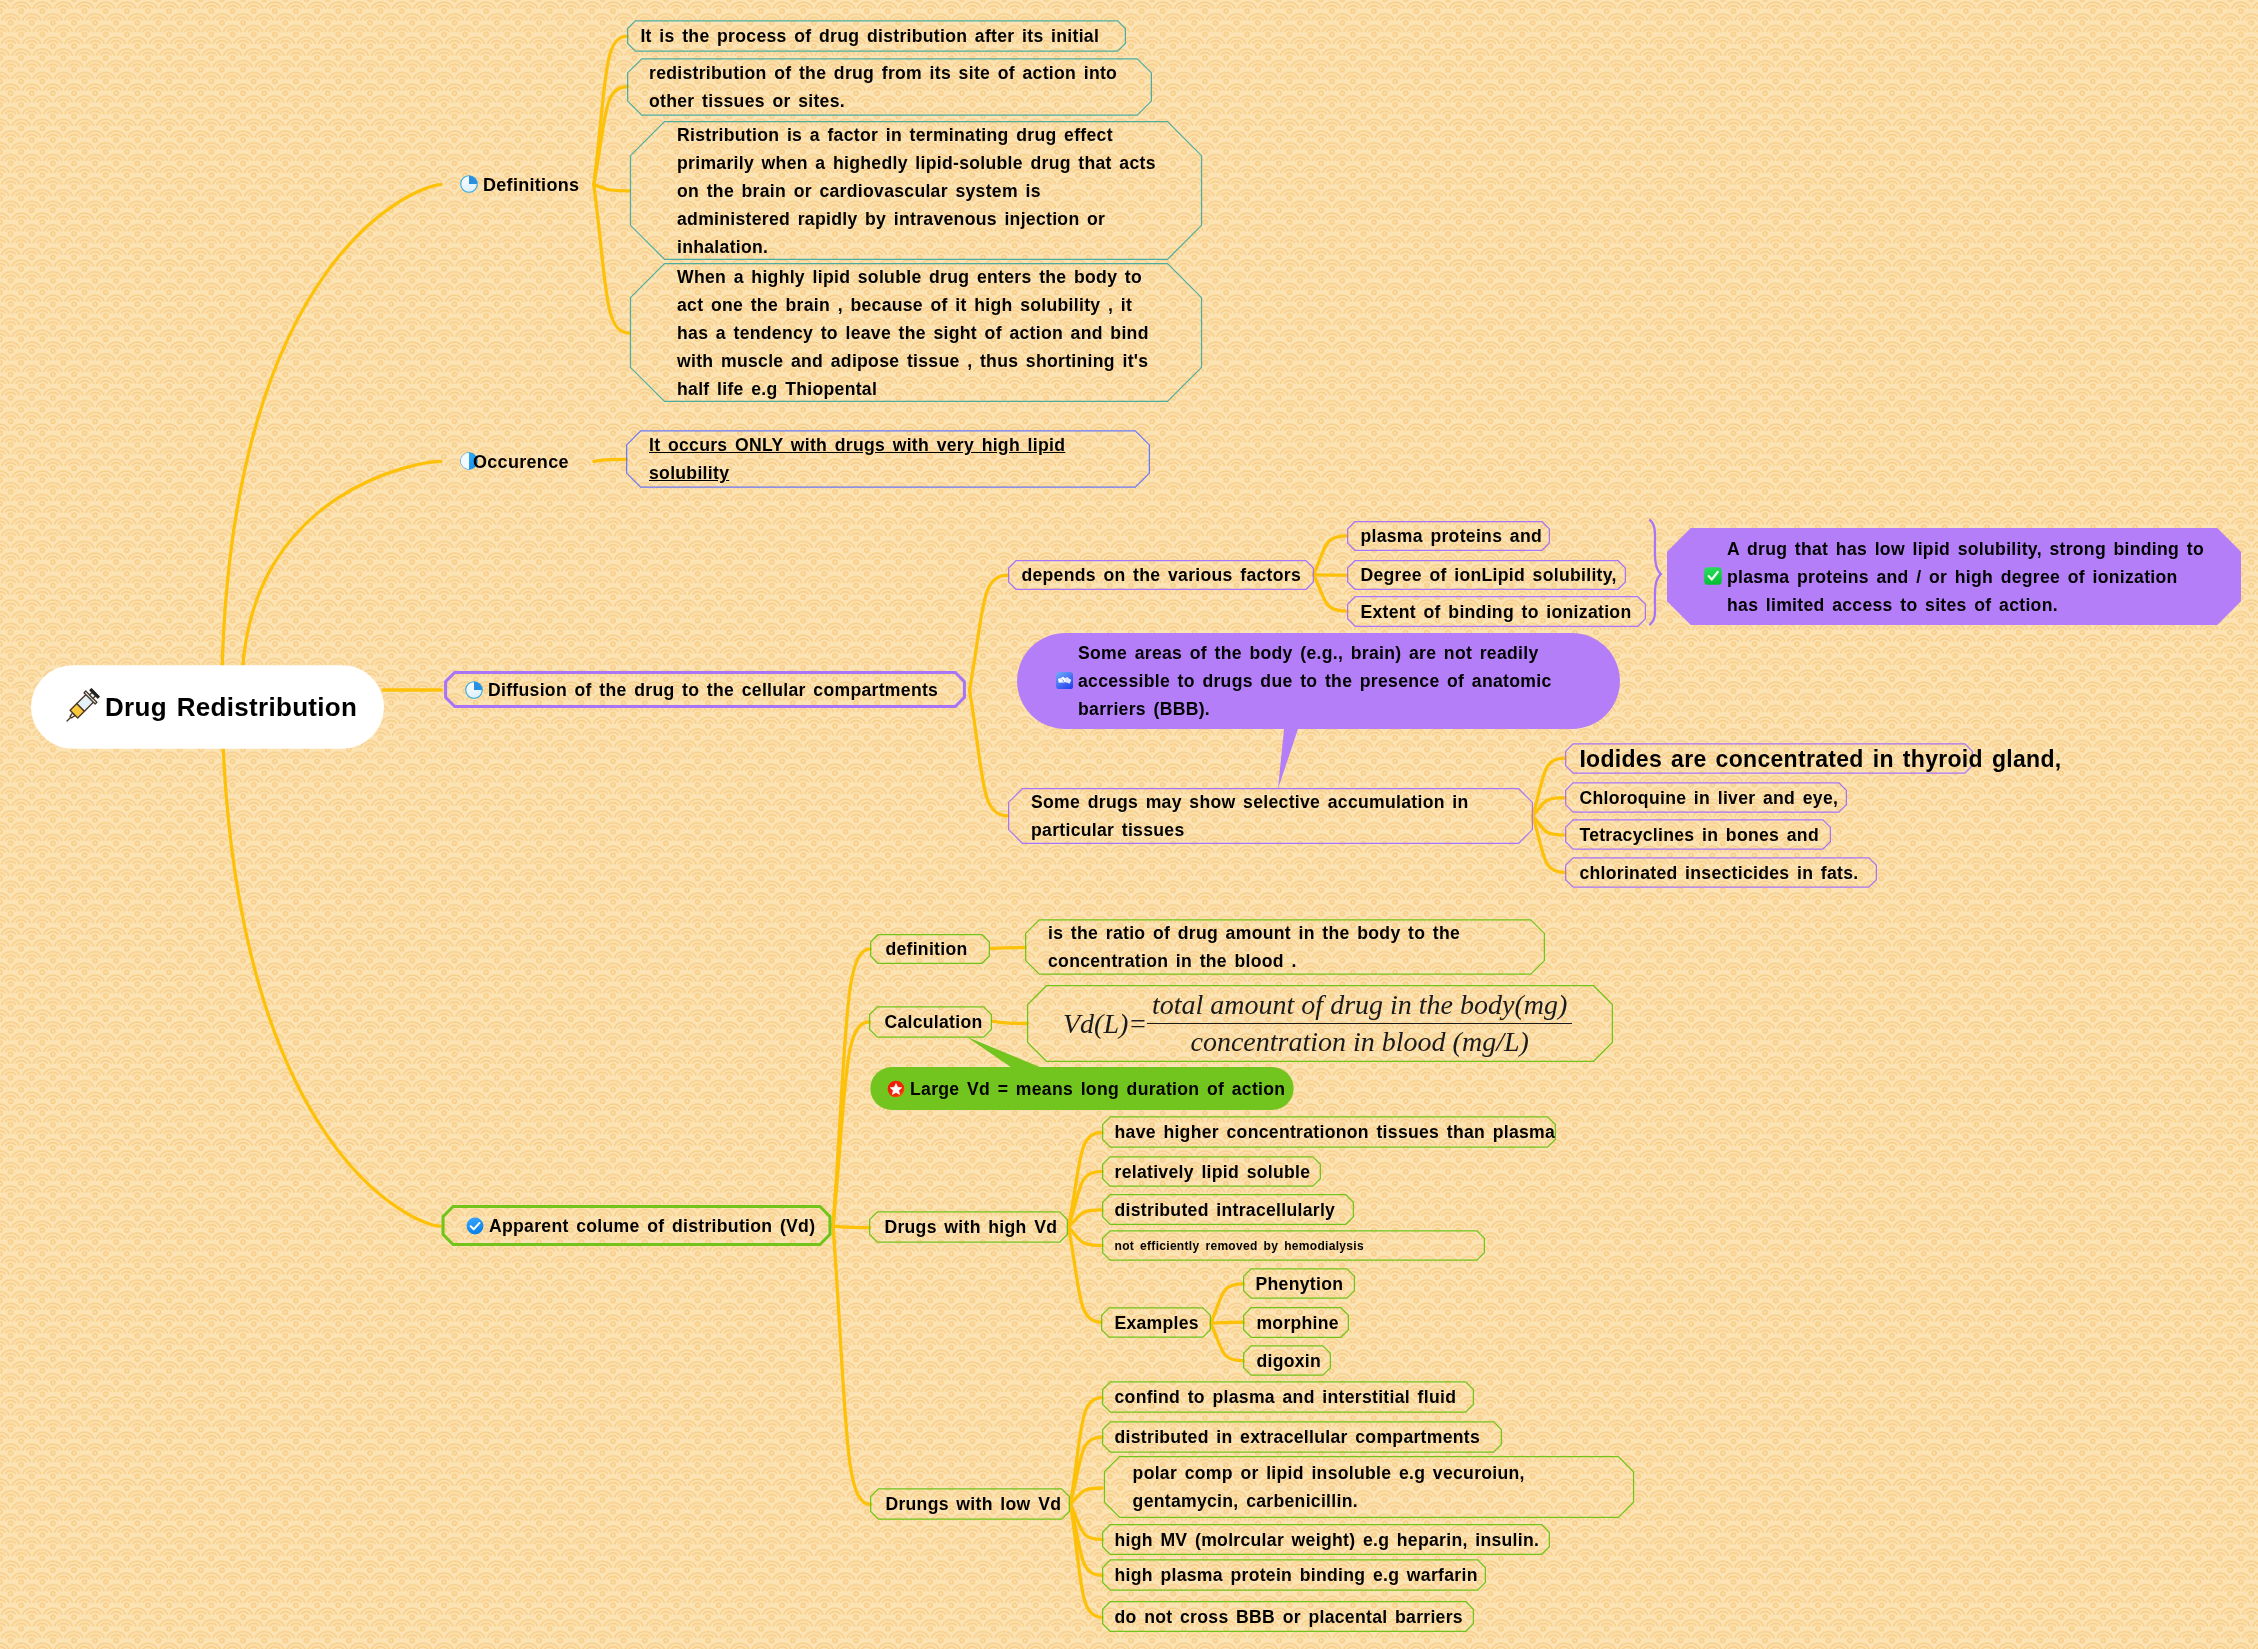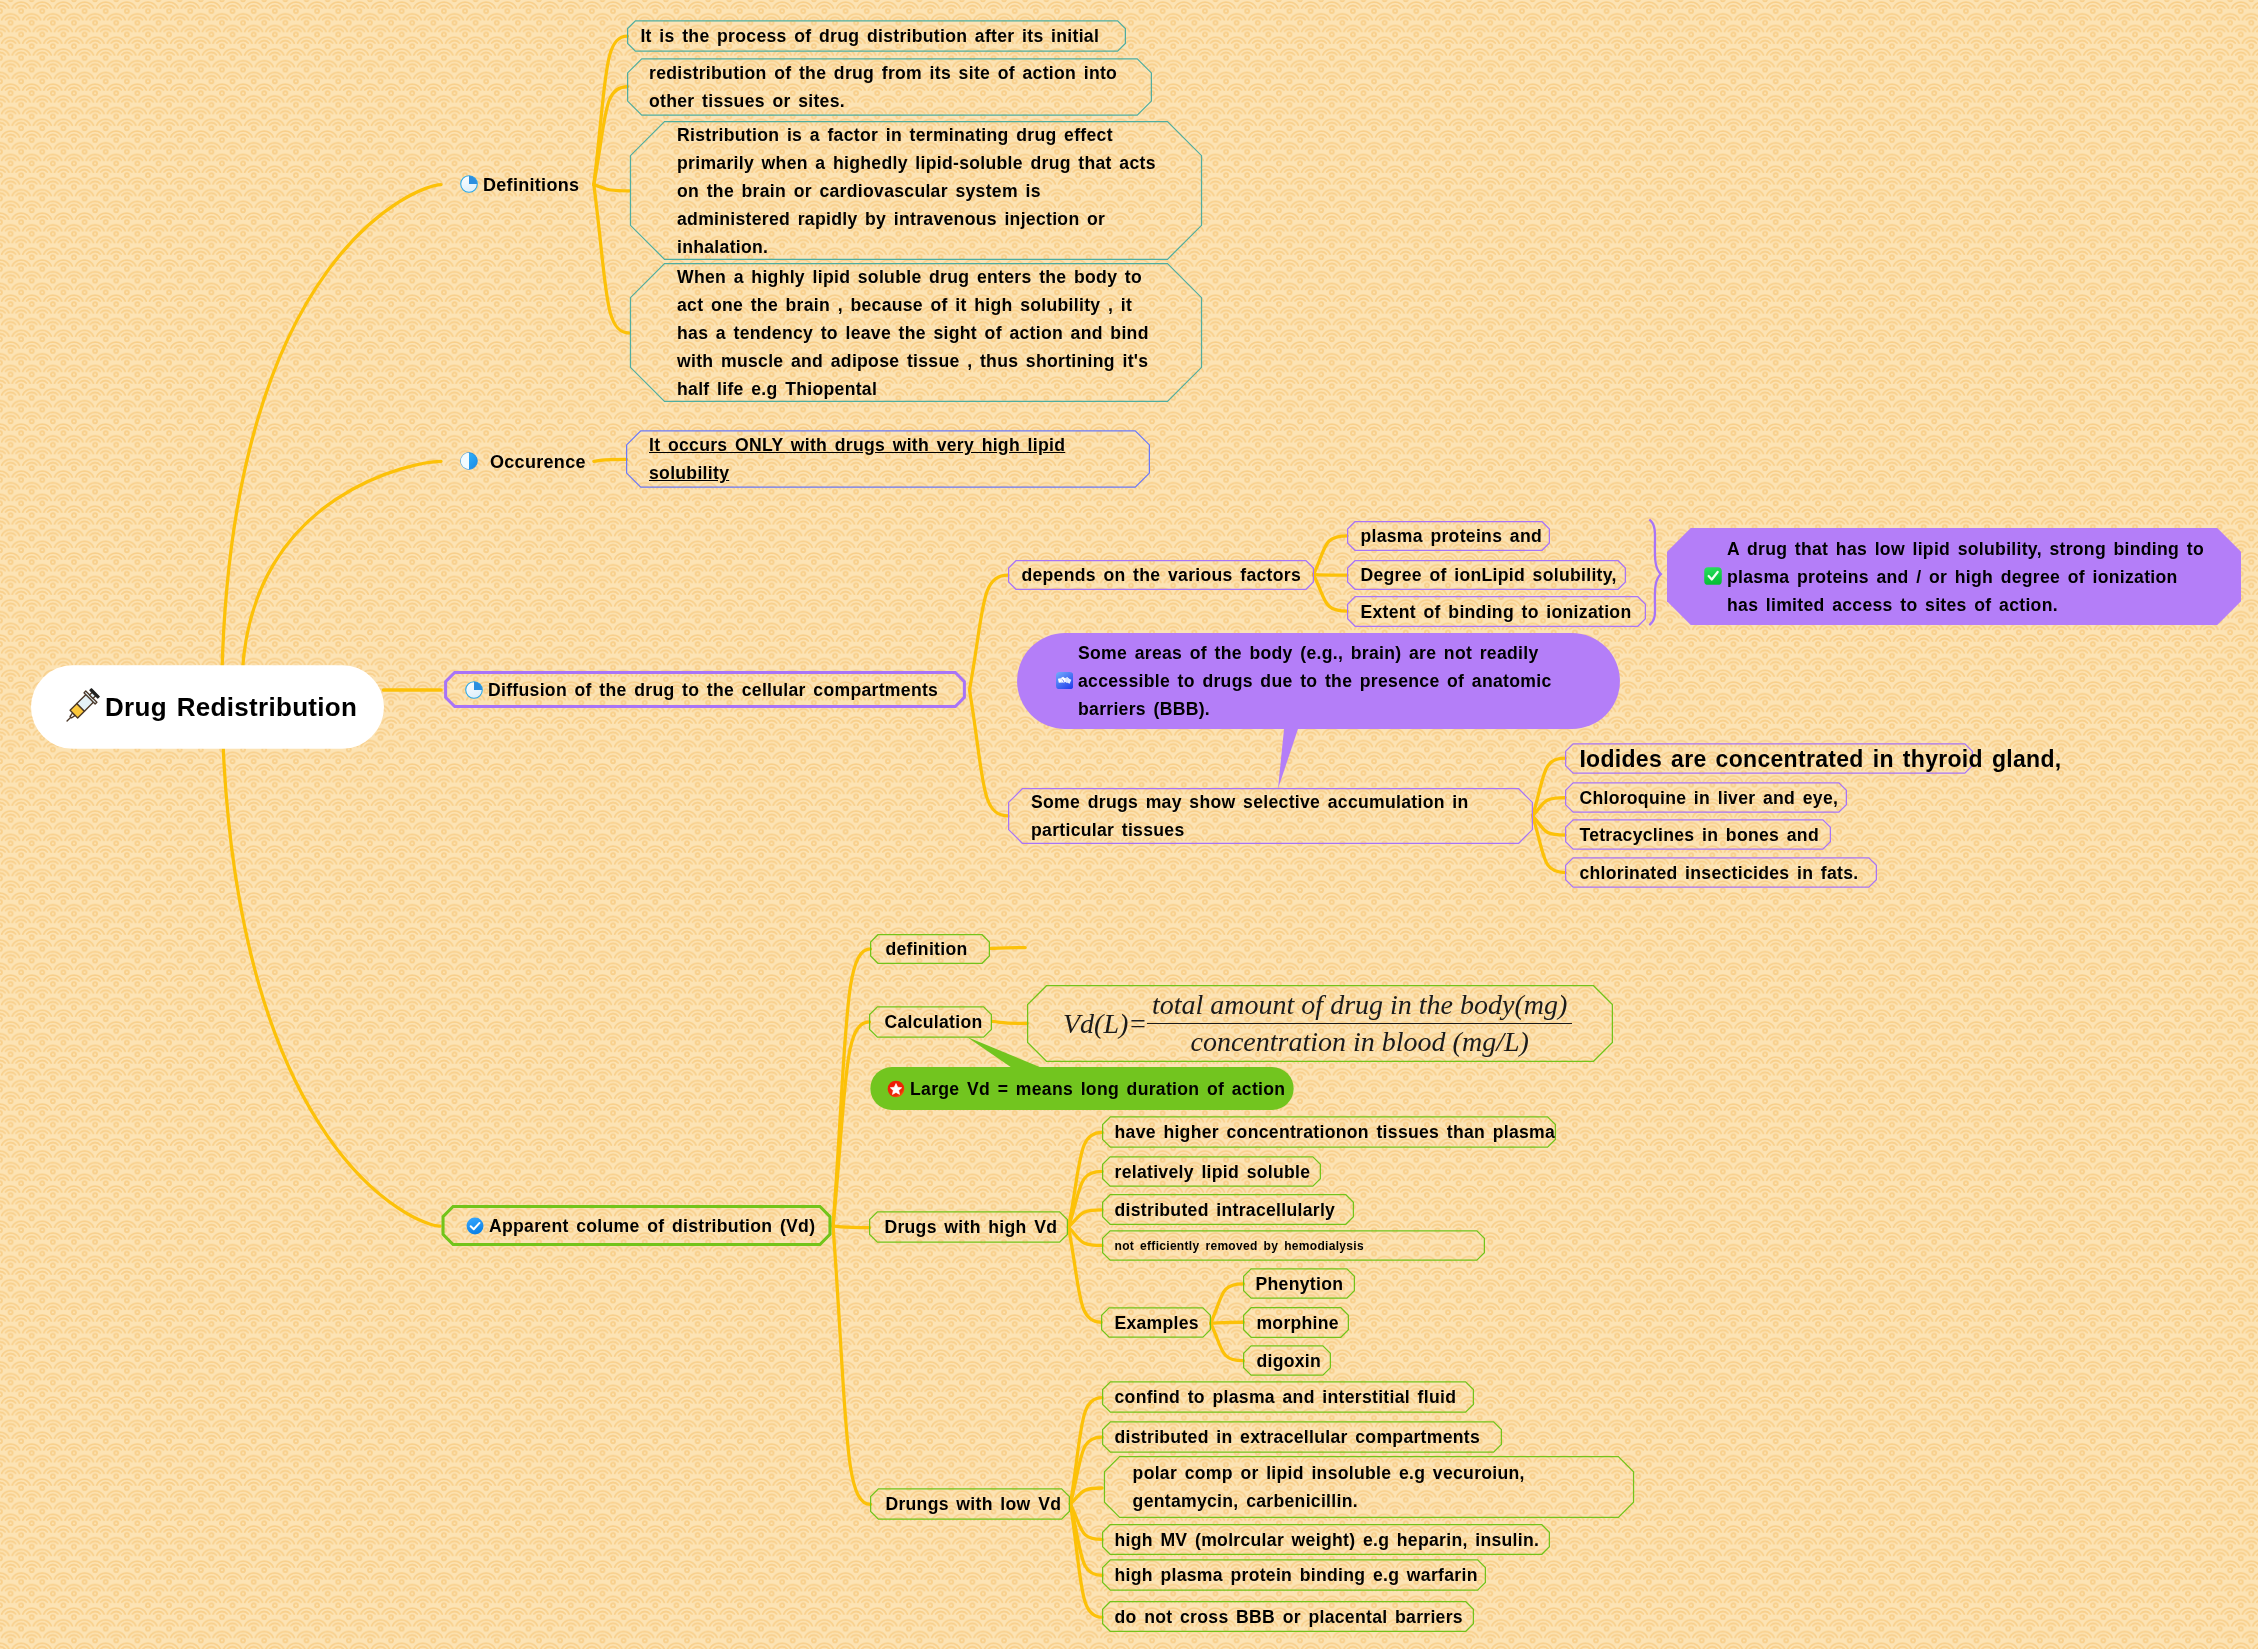--- a/index.html
+++ b/index.html
@@ -130,21 +130,21 @@
         <span class="ico" style="left: 0px; top: 6.2px;"><svg width="18" height="18" viewBox="0 0 20 20">
 <defs>
               <linearGradient id="hmg" x1="0" y1="0" x2="1" y2="1">
 <stop offset="0" stop-color="#33bbff"></stop>
                 <stop offset="1" stop-color="#1a8ae6"></stop>
               </linearGradient>
             </defs>
 <circle cx="10" cy="10" r="9.2" fill="url(#hmg)" stroke="#1a8ae6" stroke-width="1"></circle>
 <path d="M10 0.8 A9.2 9.2 0 0 0 10 19.2 Z" fill="#f2fbff"></path>
 </svg></span>
-        <span class="ntext" style="font-size: 18px; line-height: 28px; position: absolute; left: 30px; top: 50%; transform: translateY(-50%);">Occurence</span>
+        <span class="ntext" style="font-size: 18px; line-height: 28px; position: absolute; left: 13px; top: 50%; transform: translateY(-50%);">Occurence</span>
       </div>
       <div class="node" style="left: 441px; top: 671px; width: 528px; height: 37px;">
         <svg class="shape" width="528" height="37" viewBox="0 0 550 39">
           <path d="M 9.555 0 L 537.245 0 L 546.8 9.555 L 546.8 26.244999999999997 L 537.245 35.8 L 9.555 35.8 L 0 26.244999999999997 L 0 9.555 Z" transform="translate(1.6,1.6)" fill="none" stroke="#a874f8" stroke-width="3.2"></path>
         </svg>
         <span class="ico" style="left: 24px; top: 9.6px;"><svg width="18" height="18" viewBox="0 0 20 20">
 <defs>
               <linearGradient id="pcg" x1="0" y1="0" x2="0.4" y2="1">
 <stop offset="0" stop-color="#ffffff"></stop>
                 <stop offset="1" stop-color="#dff0fb"></stop>
@@ -306,20 +306,27 @@
         <span class="ntext" style="font-size: 17.6px; line-height: 28px; position: absolute; left: 61px; top: 50%; transform: translateY(-50%);">Some areas of the body (e.g., brain) are not readily
 accessible to drugs due to the presence of anatomic
 barriers (BBB).</span>
       </div>
       <div class="node" style="left: 870px; top: 934px; width: 120px; height: 30px;">
         <svg class="shape" width="120" height="30" viewBox="0 0 125 31">
           <path d="M 7.595 0 L 116.105 0 L 123.7 7.595 L 123.7 22.105 L 116.105 29.7 L 7.595 29.7 L 0 22.105 L 0 7.595 Z" transform="translate(0.65,0.65)" fill="none" stroke="#72c41a" stroke-width="1.3"></path>
         </svg>
         <span class="ntext" style="font-size: 17.6px; line-height: 28px; position: absolute; left: 15.4px; top: 50%; transform: translateY(-50%);">definition</span>
       </div>
+      <div class="node" style="left: 1025px; top: 919px; width: 520px; height: 56px;">
+        <svg class="shape" width="520" height="56" viewBox="0 0 541 58">
+          <path d="M 14.209999999999999 0 L 525.49 0 L 539.7 14.209999999999999 L 539.7 42.49 L 525.49 56.7 L 14.209999999999999 56.7 L 0 42.49 L 0 14.209999999999999 Z" transform="translate(0.65,0.65)" fill="none" stroke="#72c41a" stroke-width="1.3"></path>
+        </svg>
+        <span class="ntext" style="font-size: 17.6px; line-height: 28px; position: absolute; left: 23px; top: 50%; transform: translateY(-50%);">is the ratio of drug amount in the body to the
+concentration in the blood .</span>
+      </div>
       <div class="node" style="left: 869px; top: 1006px; width: 123px; height: 32px;">
         <svg class="shape" width="123" height="32" viewBox="0 0 128 33">
           <path d="M 8.084999999999999 0 L 118.61500000000001 0 L 126.7 8.084999999999999 L 126.7 23.615000000000002 L 118.61500000000001 31.7 L 8.084999999999999 31.7 L 0 23.615000000000002 L 0 8.084999999999999 Z" transform="translate(0.65,0.65)" fill="none" stroke="#72c41a" stroke-width="1.3"></path>
         </svg>
         <span class="ntext" style="font-size: 17.6px; line-height: 28px; position: absolute; left: 15.4px; top: 50%; transform: translateY(-50%);">Calculation</span>
       </div>
       <div class="node" style="left: 1027px; top: 985px; width: 586px; height: 77px;">
         <svg class="shape" width="586" height="77" viewBox="0 0 610 80">
           <path d="M 19.6 0 L 589.1 0 L 608.7 19.6 L 608.7 59.1 L 589.1 78.7 L 19.6 78.7 L 0 59.1 L 0 19.6 Z" transform="translate(0.65,0.65)" fill="none" stroke="#72c41a" stroke-width="1.3"></path>
         </svg>

